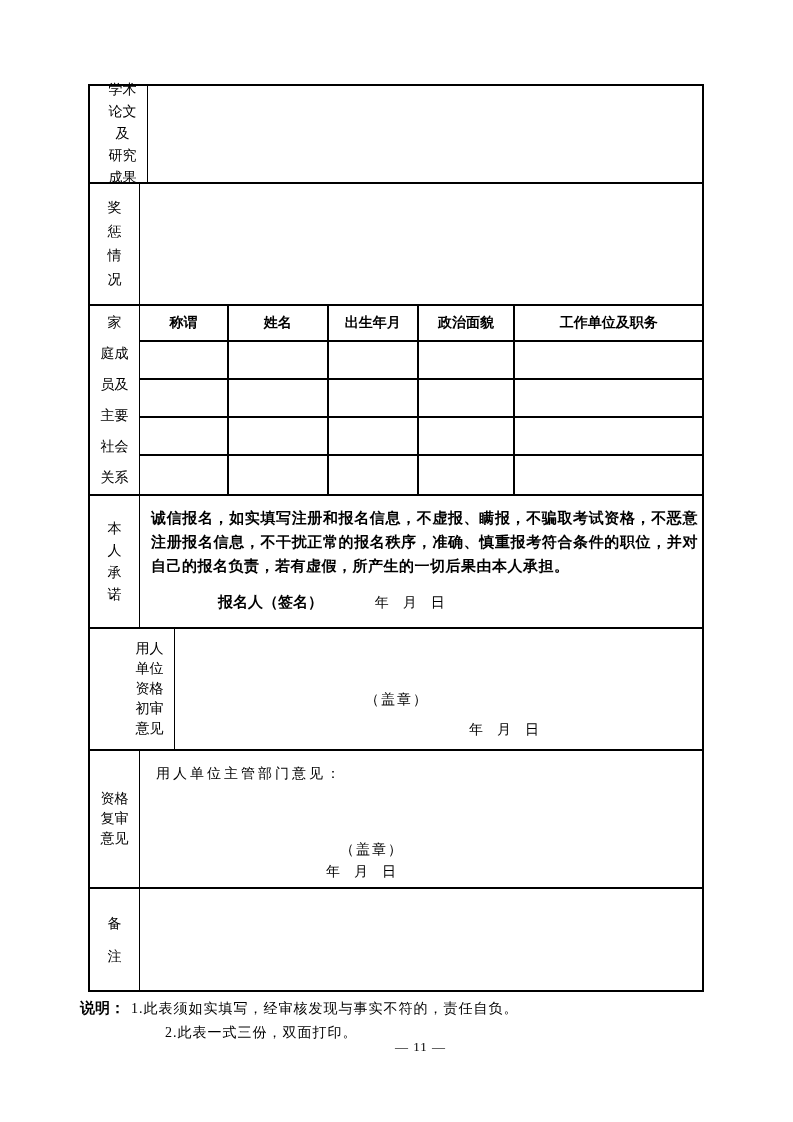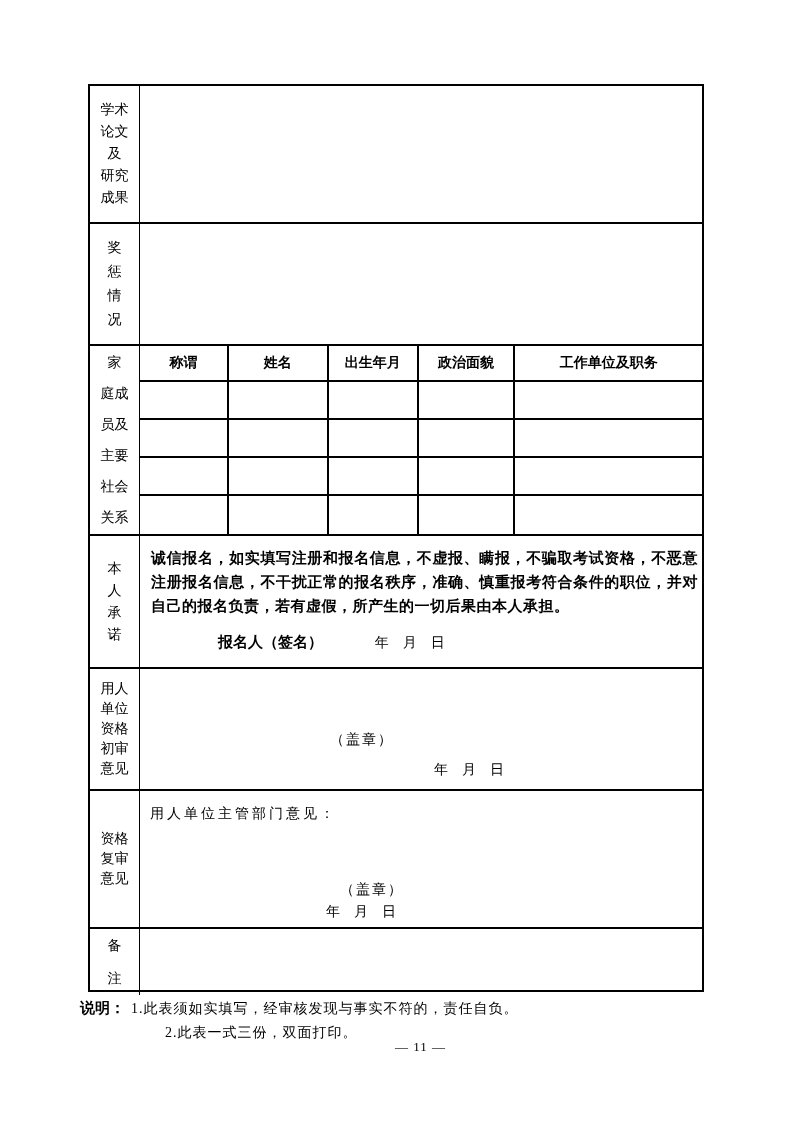--- a/index.html
+++ b/index.html
@@ -8,25 +8,25 @@
     font-family:"Liberation Serif","DejaVu Serif",serif;color:#000;
     overflow:hidden;
   }
   .form-table{
     position:absolute;left:88px;top:84px;width:616px;height:908px;
     border:2px solid #000;box-sizing:border-box;
     display:flex;flex-direction:column;background:#fff;
   }
   .section{display:flex;box-sizing:border-box;border-top:2px solid #000;flex-shrink:0;}
   .section.first{border-top:none;}
-  .s-academic{height:136px;}
+  .s-academic{height:96px;padding-left:8px;}
   .s-rewards{height:122px;}
   .s-family{height:190px;}
   .s-commitment{height:133px;}
-  .s-employer{height:122px;}
+  .s-employer{height:122px;padding-left:35px;}
   .s-requal{height:138px;}
   .s-remarks{flex:1;}
   .label-cell{
     width:50px;flex-shrink:0;border-right:1px solid #000;box-sizing:border-box;
     display:flex;flex-direction:column;align-items:center;justify-content:center;
     font-size:14px;text-align:center;
   }
   .label-cell span{display:block;}
   .lh22 span{line-height:22px;}
   .lh23 span{line-height:24px;}
@@ -175,21 +175,21 @@
     </div>
   </div>
 
   <div class="section s-requal">
     <div class="label-cell lh20">
       <span>资格</span>
       <span>复审</span>
       <span>意见</span>
     </div>
     <div class="content-cell">
-      <span class="abs dept-opinion" style="left:10px;top:14px;">用人单位主管部门意见：</span>
+      <span class="abs dept-opinion" style="left:16px;top:14px;">用人单位主管部门意见：</span>
       <span class="abs stamp" style="left:200px;top:90px;">（盖章）</span>
       <span class="abs datemark" style="left:186px;top:112px;">年　月　日</span>
     </div>
   </div>
 
   <div class="section s-remarks">
     <div class="label-cell lh34">
       <span>备</span>
       <span>注</span>
     </div>

